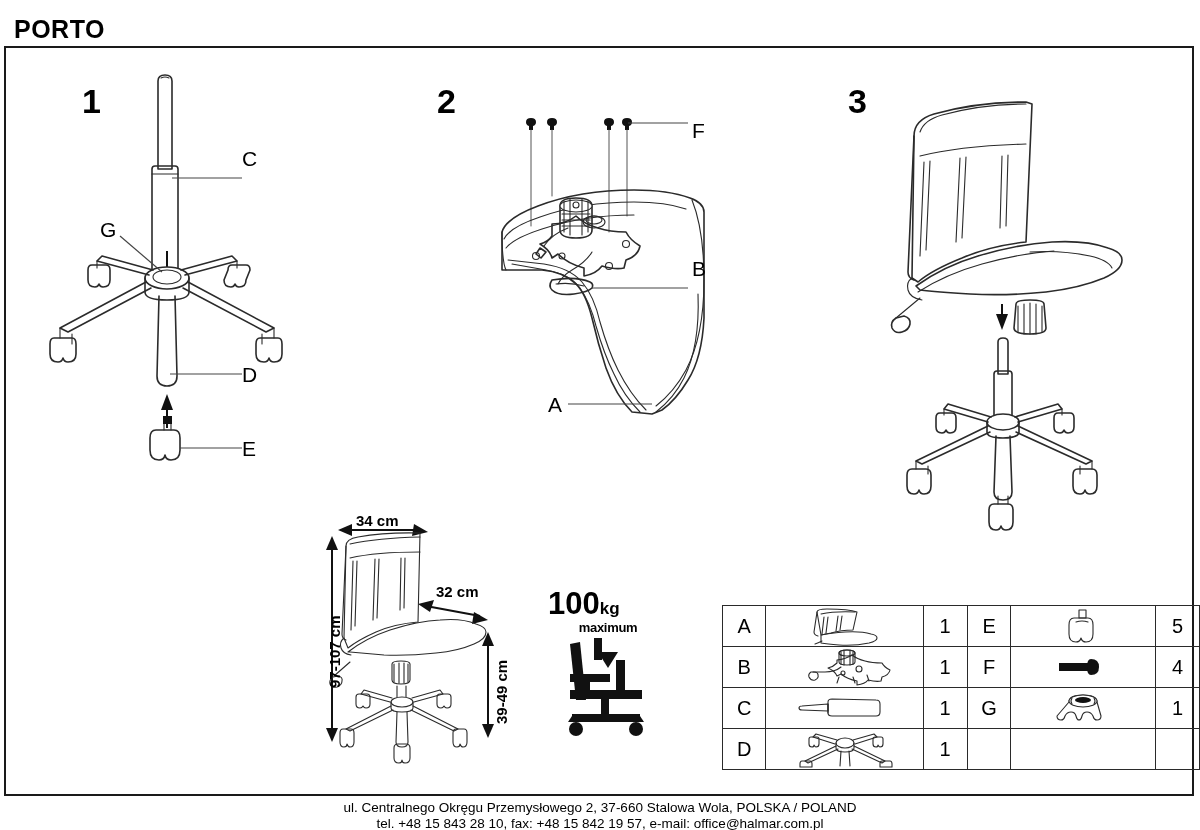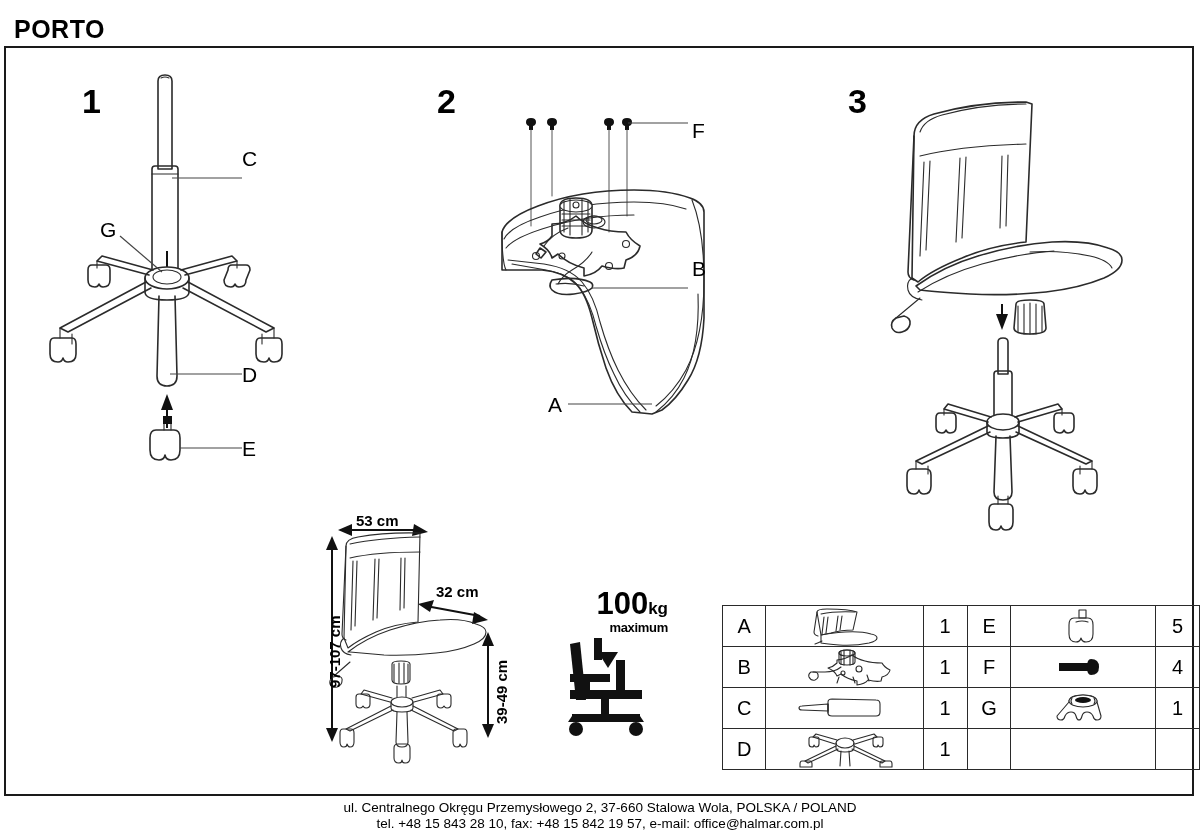--- a/index.html
+++ b/index.html
@@ -20,24 +20,24 @@
 
   
   .lbl{position:absolute;font-size:21px;line-height:21px;font-weight:normal;}
 
   
   .dim{position:absolute;font-size:15px;font-weight:bold;line-height:15px;}
   .dim.rot{transform:rotate(-90deg);transform-origin:left top;white-space:nowrap;}
 
   
   .wbadge{position:absolute;left:548px;top:572px;width:120px;height:150px;}
-  .wbadge .kgline{position:absolute;left:0;top:0;width:120px;text-align:right;
+  .wbadge .kgline{position:absolute;left:0;top:0;width:120px;text-align:left;
         font-size:31px;font-weight:bold;line-height:31px;}
   .wbadge .kgline .kg{font-size:17px;}
-  .wbadge .maxline{position:absolute;left:0;top:33px;width:120px;text-align:right;
+  .wbadge .maxline{position:absolute;left:0;top:33px;width:120px;text-align:center;
         font-size:13px;font-weight:bold;letter-spacing:-.3px;line-height:13px;}
 
   
   .ptable{position:absolute;left:722px;top:589px;border-collapse:collapse;
           table-layout:fixed;}
   .ptable td{border:1px solid #2a2a2a;height:40px;text-align:center;
              vertical-align:middle;padding:0;}
   .ptable td.code{width:52px;font-size:20px;}
   .ptable td.pic{width:172px;}
   .ptable td.qty{width:54px;font-size:20px;}
@@ -324,21 +324,21 @@
       <path class="ln2" d="M90 190 L118 182 L121 186 L92 194"></path>
       <path class="ln2" d="M75 204 L74 234 q0 5 6 5 q6 0 6 -5 L85 204"></path>
       <path class="ln2" d="M37 186 q-3 0 -3 3 L34 196 q0 4 4 4 q2 0 3 -2 q1 2 3 2 q4 0 4 -4 L48 189 q0 -3 -3 -3 Z"></path>
       <path class="ln2" d="M118 186 q-3 0 -3 3 L115 196 q0 4 4 4 q2 0 3 -2 q1 2 3 2 q4 0 4 -4 L129 189 q0 -3 -3 -3 Z"></path>
       <path class="ln2" d="M21 221 q-3 0 -3 4 L18 234 q0 5 4 5 q3 0 3 -3 q1 3 3 3 q4 0 4 -5 L32 225 q0 -4 -3 -4 Z"></path>
       <path class="ln2" d="M134 221 q-3 0 -3 4 L131 234 q0 5 4 5 q3 0 3 -3 q1 3 3 3 q4 0 4 -5 L145 225 q0 -4 -3 -4 Z"></path>
       <path class="ln2" d="M76 236 q-4 0 -4 4 L72 250 q0 5 5 5 q3 0 3 -3 q0 3 3 3 q5 0 5 -5 L88 240 q0 -4 -4 -4 Z"></path>
     </g>
   </svg>
 
-  <div class="dim" style="left:356px;top:497px;">53 cm</div>
+  <div class="dim" style="left:356px;top:497px;">34 cm</div>
   <div class="dim" style="left:436px;top:568px;">32 cm</div>
   <div class="dim rot" style="left:327px;top:672px;">97-107 cm</div>
   <div class="dim rot" style="left:494px;top:708px;">39-49 cm</div>
 
   <div class="wbadge">
     <div class="kgline"><span>100</span><span class="kg">kg</span></div>
     <div class="maxline">maximum</div>
     <svg style="position:absolute;left:8px;top:50px;" width="104" height="100" viewBox="0 0 104 100">
       <polygon class="fillk" points="52,2 52,14 62,14 52,30 42,14 52,14"></polygon>
       <polygon class="fillk" points="38,0 46,0 46,22 38,22"></polygon>

